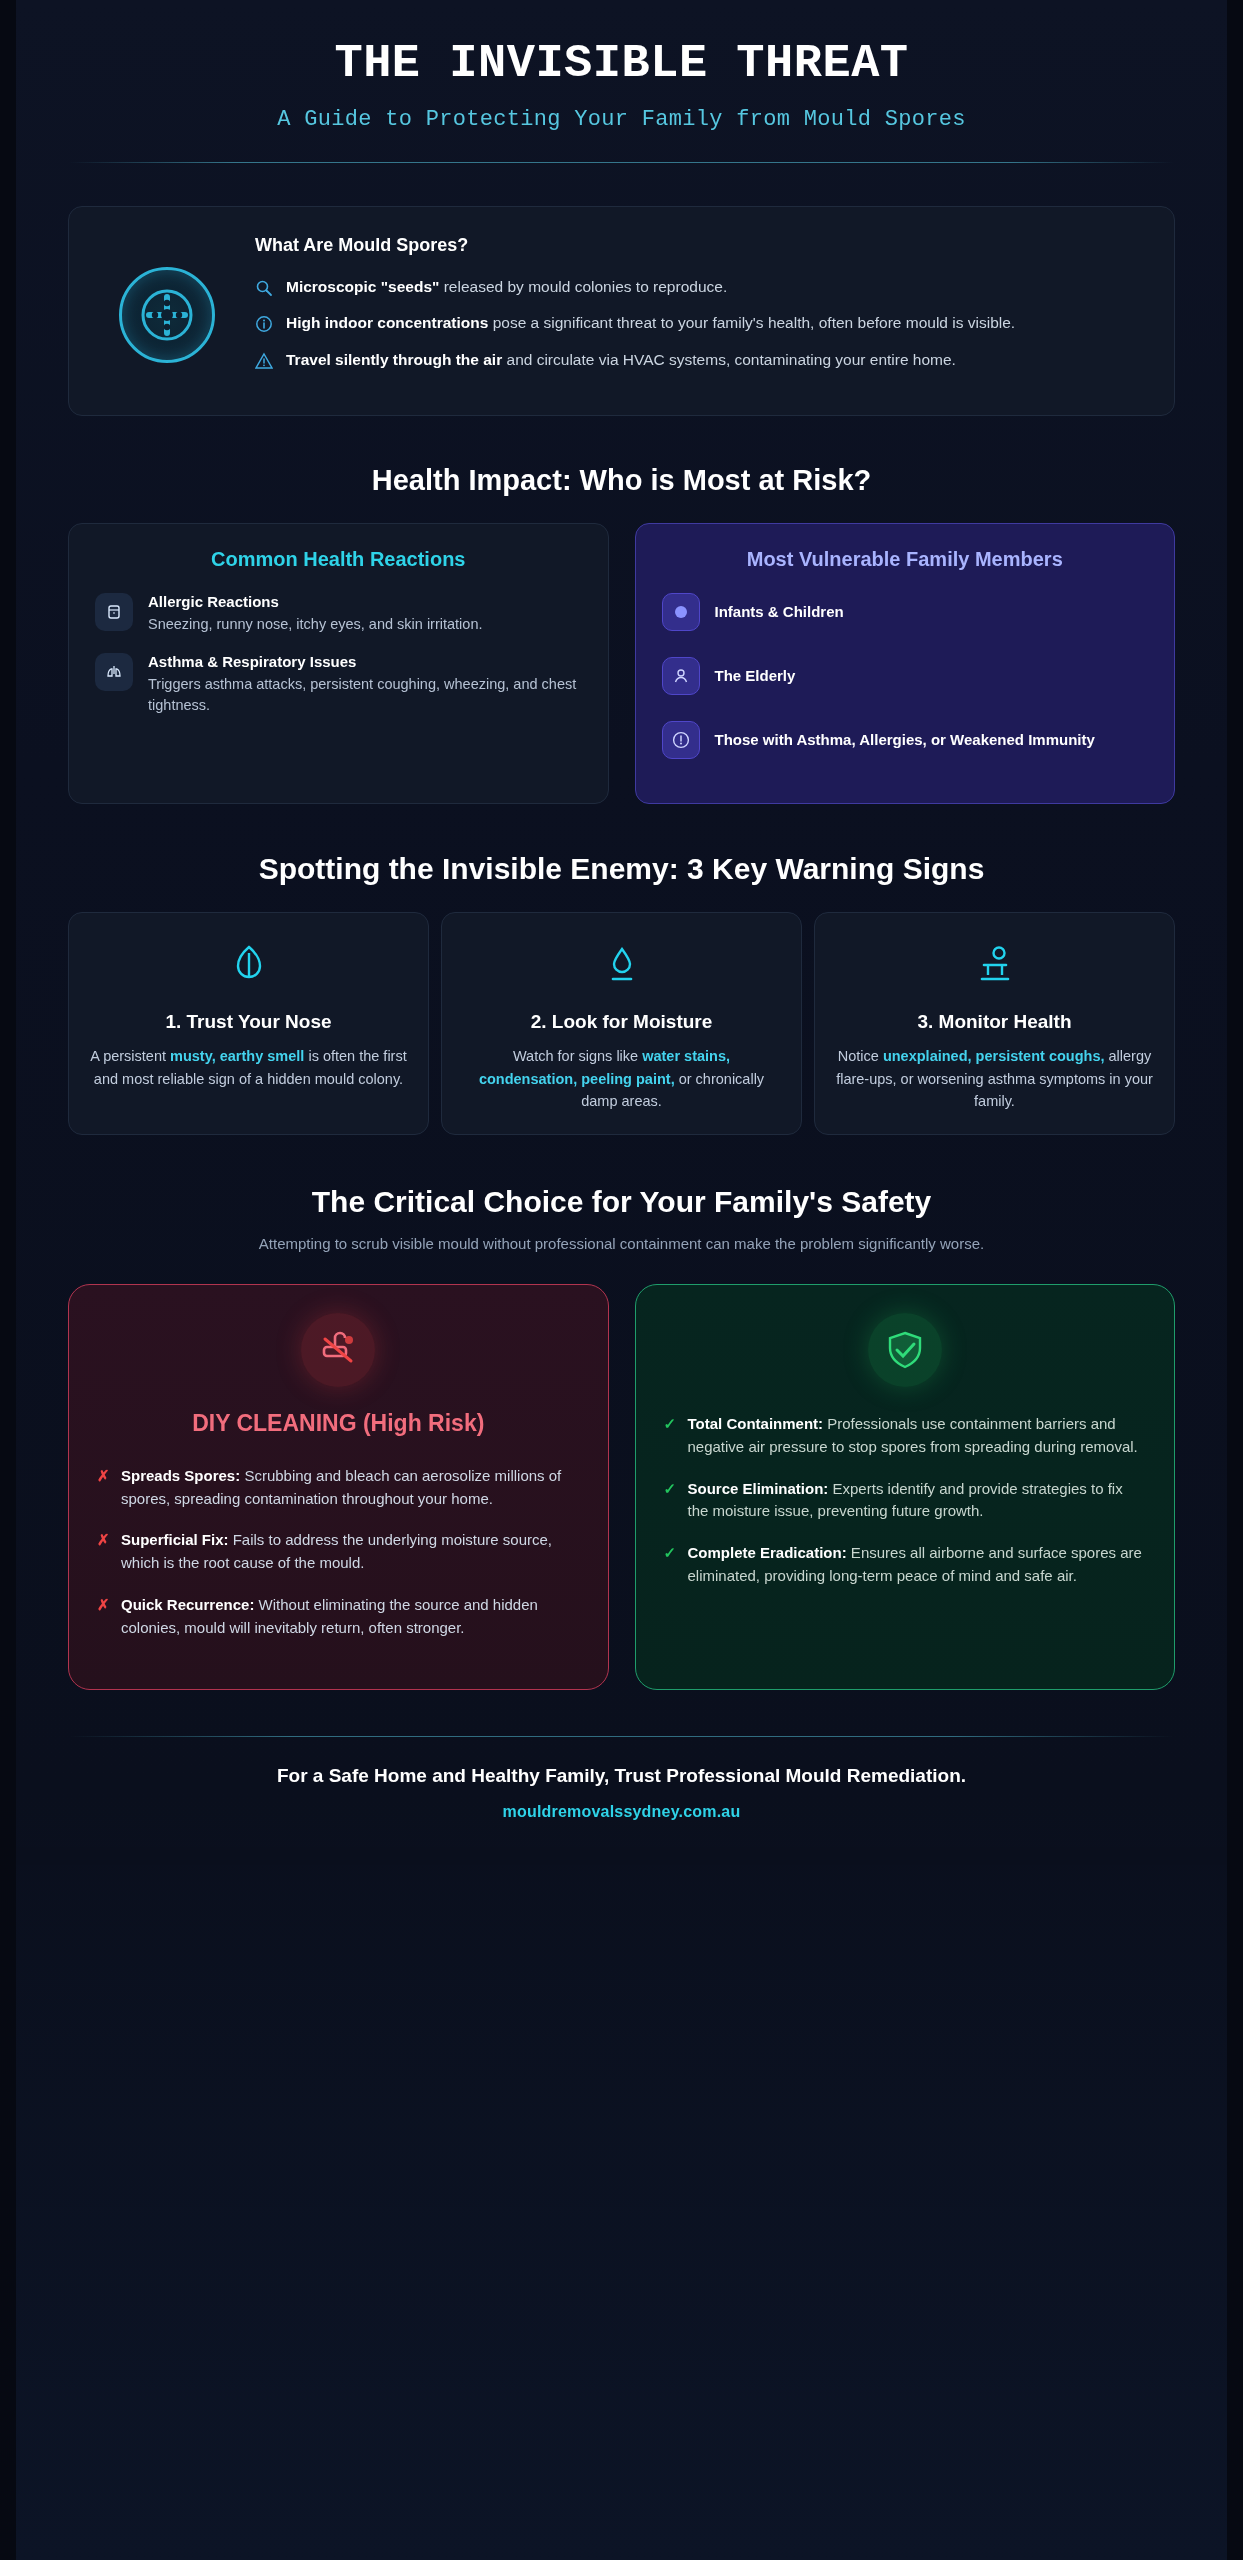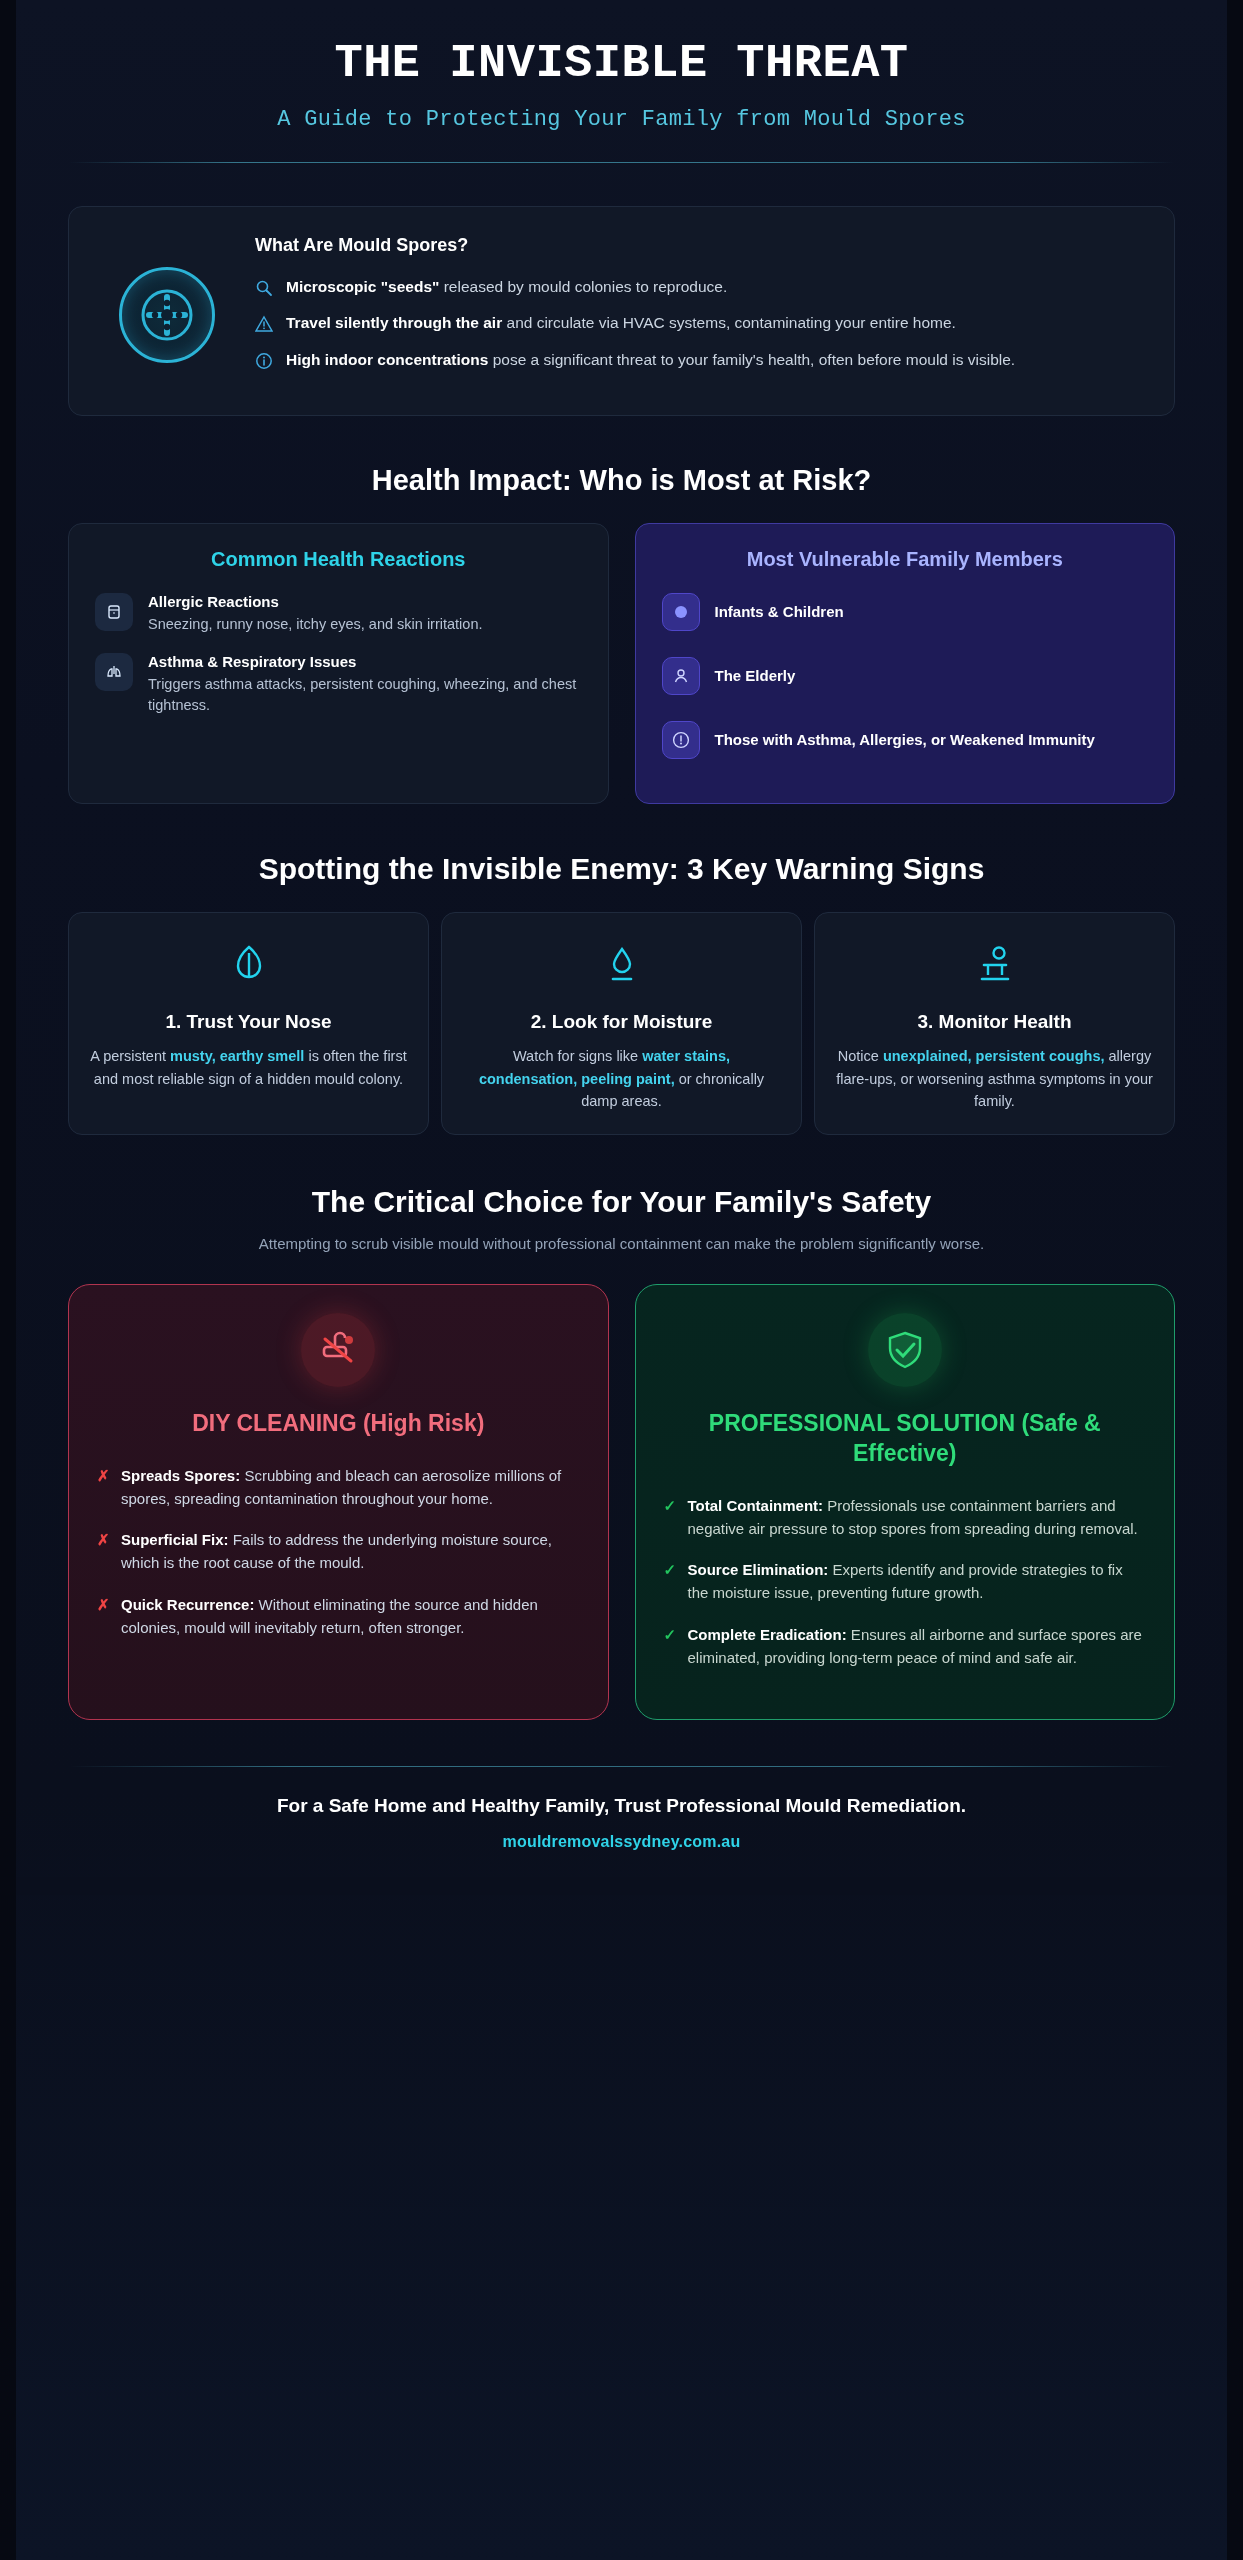--- a/index.html
+++ b/index.html
@@ -190,37 +190,37 @@
                 <circle cx="7.5" cy="7.5" r="5" stroke="#3fa9e0" stroke-width="1.6"></circle>
                 <path d="M11.5 11.5 L16 16" stroke="#3fa9e0" stroke-width="1.8" stroke-linecap="round"></path>
               </svg>
           </span>
           <span class="btxt"><b>Microscopic "seeds"</b><span> released by mould colonies to reproduce.</span></span>
         </div>
 
         <div class="bullet">
           <span class="bicon">
             <svg width="18" height="18" viewBox="0 0 18 18" fill="none">
+                <circle cx="9" cy="9" r="7.2" stroke="#3fa9e0" stroke-width="1.5"></circle>
+                <path d="M9 8 V13" stroke="#3fa9e0" stroke-width="1.6" stroke-linecap="round"></path>
+                <circle cx="9" cy="5.4" r="1" fill="#3fa9e0"></circle>
+              </svg>
+          </span>
+          <span class="btxt"><b>High indoor concentrations</b><span> pose a significant threat to your family's health, often before mould is visible.</span></span>
+        </div>
+
+        <div class="bullet">
+          <span class="bicon">
+            <svg width="18" height="18" viewBox="0 0 18 18" fill="none">
                 <path d="M9 2 L17 16 H1 Z" stroke="#3fa9e0" stroke-width="1.5" fill="none"></path>
                 <path d="M9 7 V11" stroke="#3fa9e0" stroke-width="1.5" stroke-linecap="round"></path>
                 <circle cx="9" cy="13.3" r=".9" fill="#3fa9e0"></circle>
               </svg>
           </span>
           <span class="btxt"><b>Travel silently through the air</b><span> and circulate via HVAC systems, contaminating your entire home.</span></span>
-        </div>
-
-        <div class="bullet">
-          <span class="bicon">
-            <svg width="18" height="18" viewBox="0 0 18 18" fill="none">
-                <circle cx="9" cy="9" r="7.2" stroke="#3fa9e0" stroke-width="1.5"></circle>
-                <path d="M9 8 V13" stroke="#3fa9e0" stroke-width="1.6" stroke-linecap="round"></path>
-                <circle cx="9" cy="5.4" r="1" fill="#3fa9e0"></circle>
-              </svg>
-          </span>
-          <span class="btxt"><b>High indoor concentrations</b><span> pose a significant threat to your family's health, often before mould is visible.</span></span>
         </div>
       </div>
     </div>
   </div>
 
   <div class="inner">
     <div class="sectitle h2a">Health Impact: Who is Most at Risk?</div>
     <div class="two-col">
 
       <div class="card hcard left-h">
@@ -368,21 +368,20 @@
 
       <div class="ccard pro">
         <div class="cbadge">
           <div class="circ">
             <svg width="46" height="46" viewBox="0 0 46 46" fill="none">
               <path d="M23 6 L38 11 v10c0 9-6 15-15 19-9-4-15-10-15-19V11z" stroke="#2fdc7a" stroke-width="2.4" fill="rgba(47,220,122,.18)"></path>
               <path d="M15 23 L21 29 L32 17" stroke="#2fdc7a" stroke-width="3" fill="none" stroke-linecap="round"></path>
             </svg>
           </div>
         </div>
-        <div class="ctitle">PROFESSIONAL SOLUTION (Safe &amp; Effective)</div>
         <div class="clist">
           <div class="crow">
             <span class="mk">✓</span>
             <span class="ctxt"><b>Total Containment:</b><span> Professionals use containment barriers and negative air pressure to stop spores from spreading during removal.</span></span>
           </div>
           <div class="crow">
             <span class="mk">✓</span>
             <span class="ctxt"><b>Source Elimination:</b><span> Experts identify and provide strategies to fix the moisture issue, preventing future growth.</span></span>
           </div>
           <div class="crow">

